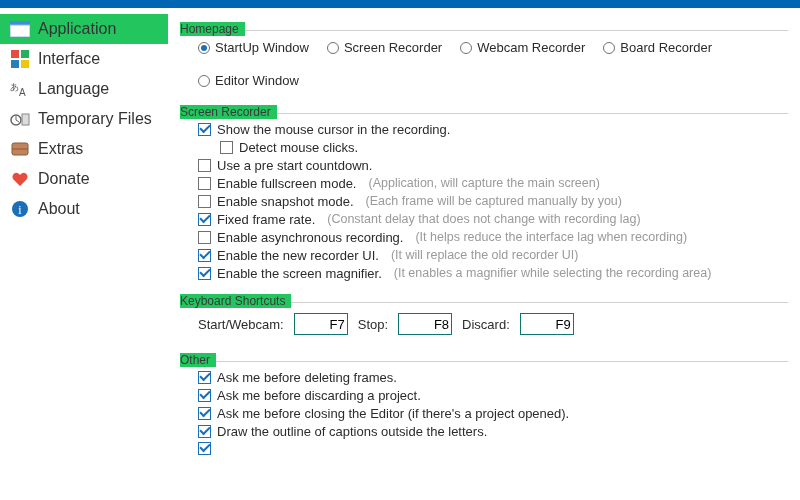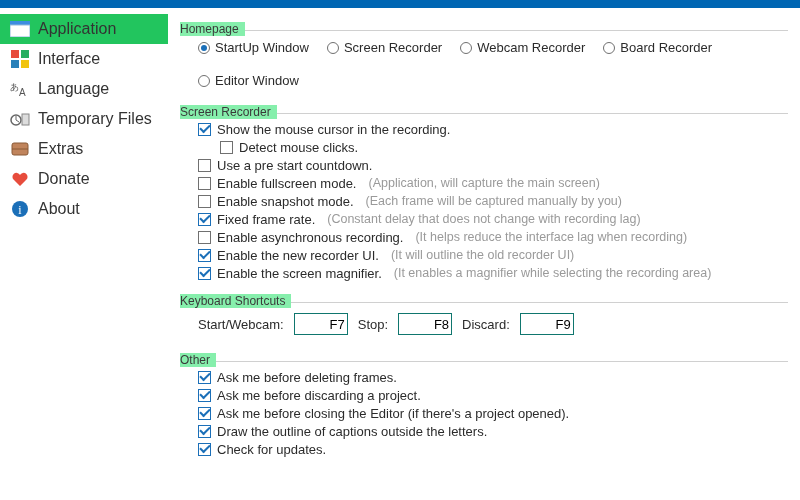--- a/index.html
+++ b/index.html
@@ -7,21 +7,21 @@
   .titlebar { height: 8px; background: #0066b3; }
   .container { display: flex; height: calc(500px - 8px); }
   .sidebar { width: 168px; background: #fff; padding-top: 6px; }
   .sidebar-item { display: flex; align-items: center; height: 30px; padding: 0 8px; cursor: pointer; font-size: 16px; color: #333; }
   .sidebar-item.active { background: #22c55e; }
   .sidebar-icon { width: 24px; height: 20px; margin-right: 6px; display: inline-flex; align-items: center; justify-content: center; }
   .content { flex: 1; padding: 6px 12px 8px 12px; overflow: hidden; }
   .group { margin-bottom: 4px; }
   .group-label { font-size: 12px; color: #3a3a3a; margin-bottom: 4px; }
   .group-body { border-top: 1px solid #d0d0d0; padding-top: 6px; margin-top: -2px; padding-left: 18px; }
-  .group-label span { background: #86efac; position: relative; top: 8px; padding-right: 6px; }
+  .group-label span { background: #22c55e; position: relative; top: 8px; padding-right: 6px; }
   .radio-row { display: flex; gap: 18px; align-items: center; padding: 3px 0 5px 0; flex-wrap: wrap; }
   .radio-item { display: flex; align-items: center; gap: 5px; font-size: 13px; cursor: pointer; }
   .radio-dot { width: 12px; height: 12px; border: 1px solid #707070; border-radius: 50%; display: inline-flex; align-items: center; justify-content: center; }
   .radio-item.checked .radio-dot::after { content: ""; width: 6px; height: 6px; background: #1b6fb8; border-radius: 50%; display: block; }
   .chk-row { display: flex; align-items: center; gap: 6px; padding: 1.5px 0; font-size: 13px; }
   .chk-row.sub { margin-left: 22px; }
   .chk { width: 13px; height: 13px; border: 1px solid #707070; background: #fff; display: inline-flex; align-items: center; justify-content: center; cursor: pointer; }
   .chk.checked { border-color: #1b6fb8; }
   .chk.checked::after { content: ""; width: 8px; height: 4px; border-left: 2px solid #1b6fb8; border-bottom: 2px solid #1b6fb8; transform: rotate(-45deg) translate(1px,-1px); }
   .hint { color: #9a9a9a; margin-left: 6px; font-size: 12.5px; }
@@ -164,21 +164,21 @@
             <span class="hint">(Constant delay that does not change with recording lag)</span>
           </div>
         <div class="chk-row">
             <span class="chk"></span>
             <span>Enable asynchronous recording.</span>
             <span class="hint">(It helps reduce the interface lag when recording)</span>
           </div>
         <div class="chk-row">
             <span class="chk checked"></span>
             <span>Enable the new recorder UI.</span>
-            <span class="hint">(It will outline the old recorder UI)</span>
+            <span class="hint">(It will replace the old recorder UI)</span>
           </div>
         <div class="chk-row">
             <span class="chk checked"></span>
             <span>Enable the screen magnifier.</span>
             <span class="hint">(It enables a magnifier while selecting the recording area)</span>
           </div>
       </div>
     </div>
 
     <div class="group">
@@ -209,19 +209,18 @@
         <div class="chk-row">
             <span class="chk checked"></span>
             <span>Ask me before closing the Editor (if there's a project opened).</span>
           </div>
         <div class="chk-row">
             <span class="chk checked"></span>
             <span>Draw the outline of captions outside the letters.</span>
           </div>
         <div class="chk-row">
             <span class="chk checked"></span>
-            <span>Check for updates.</span>
           </div>
       </div>
     </div>
 
   </div>
 </div>
 
 </body></html>

